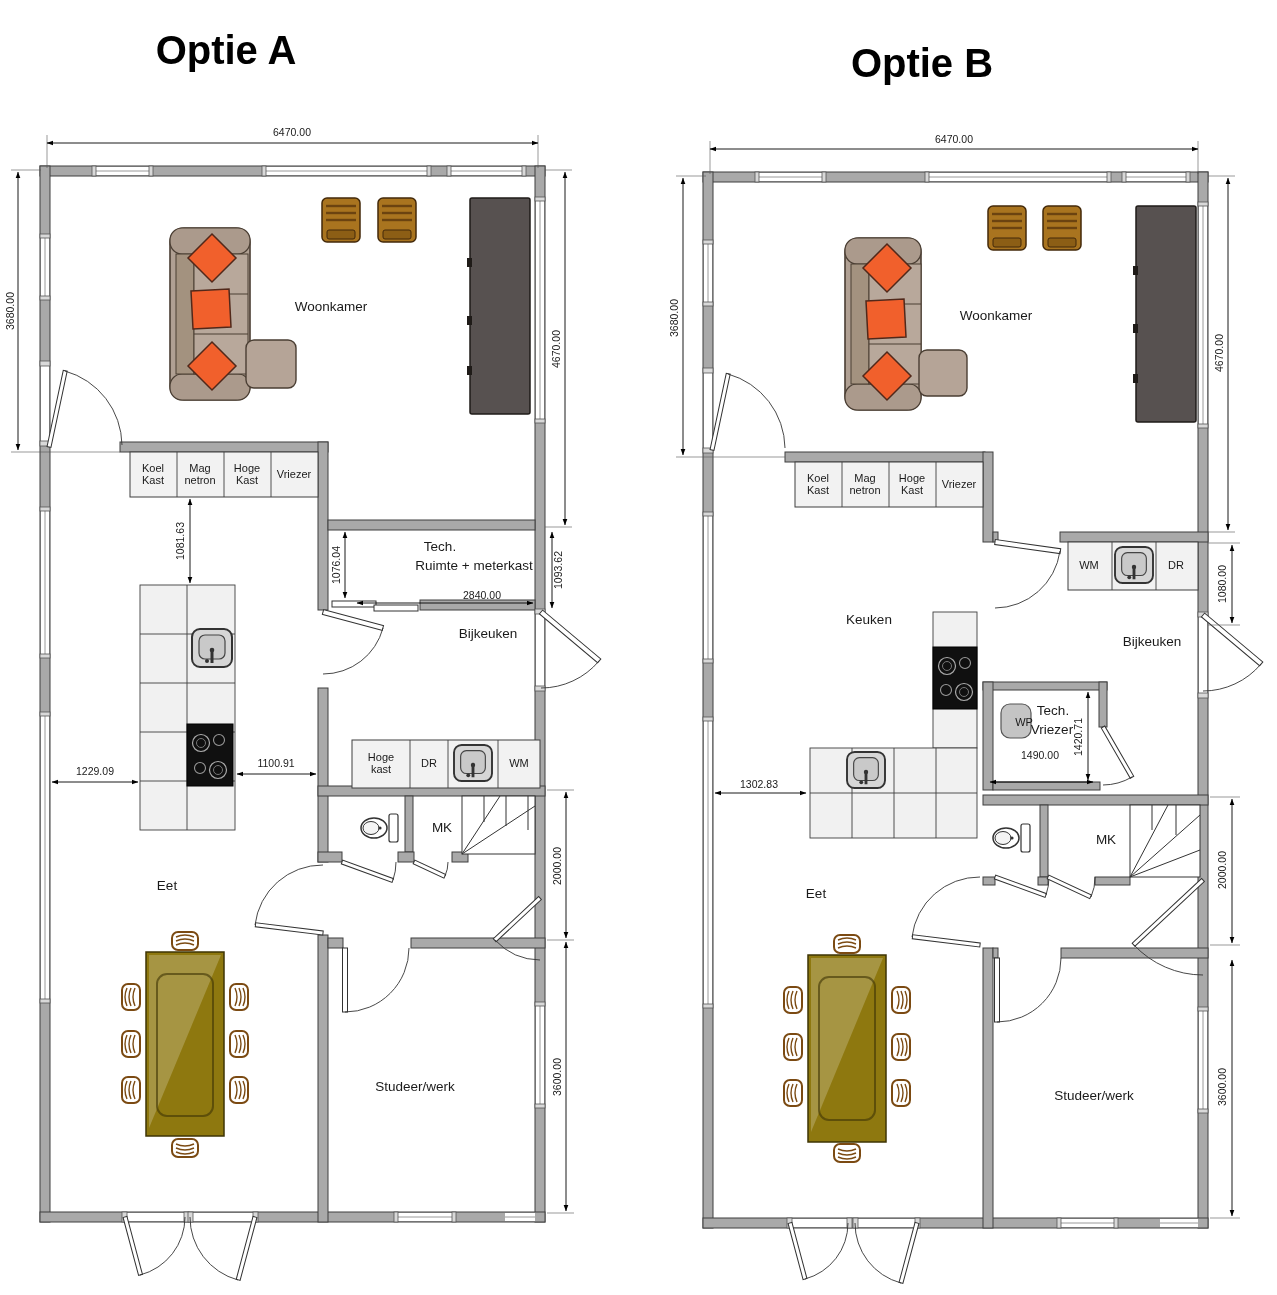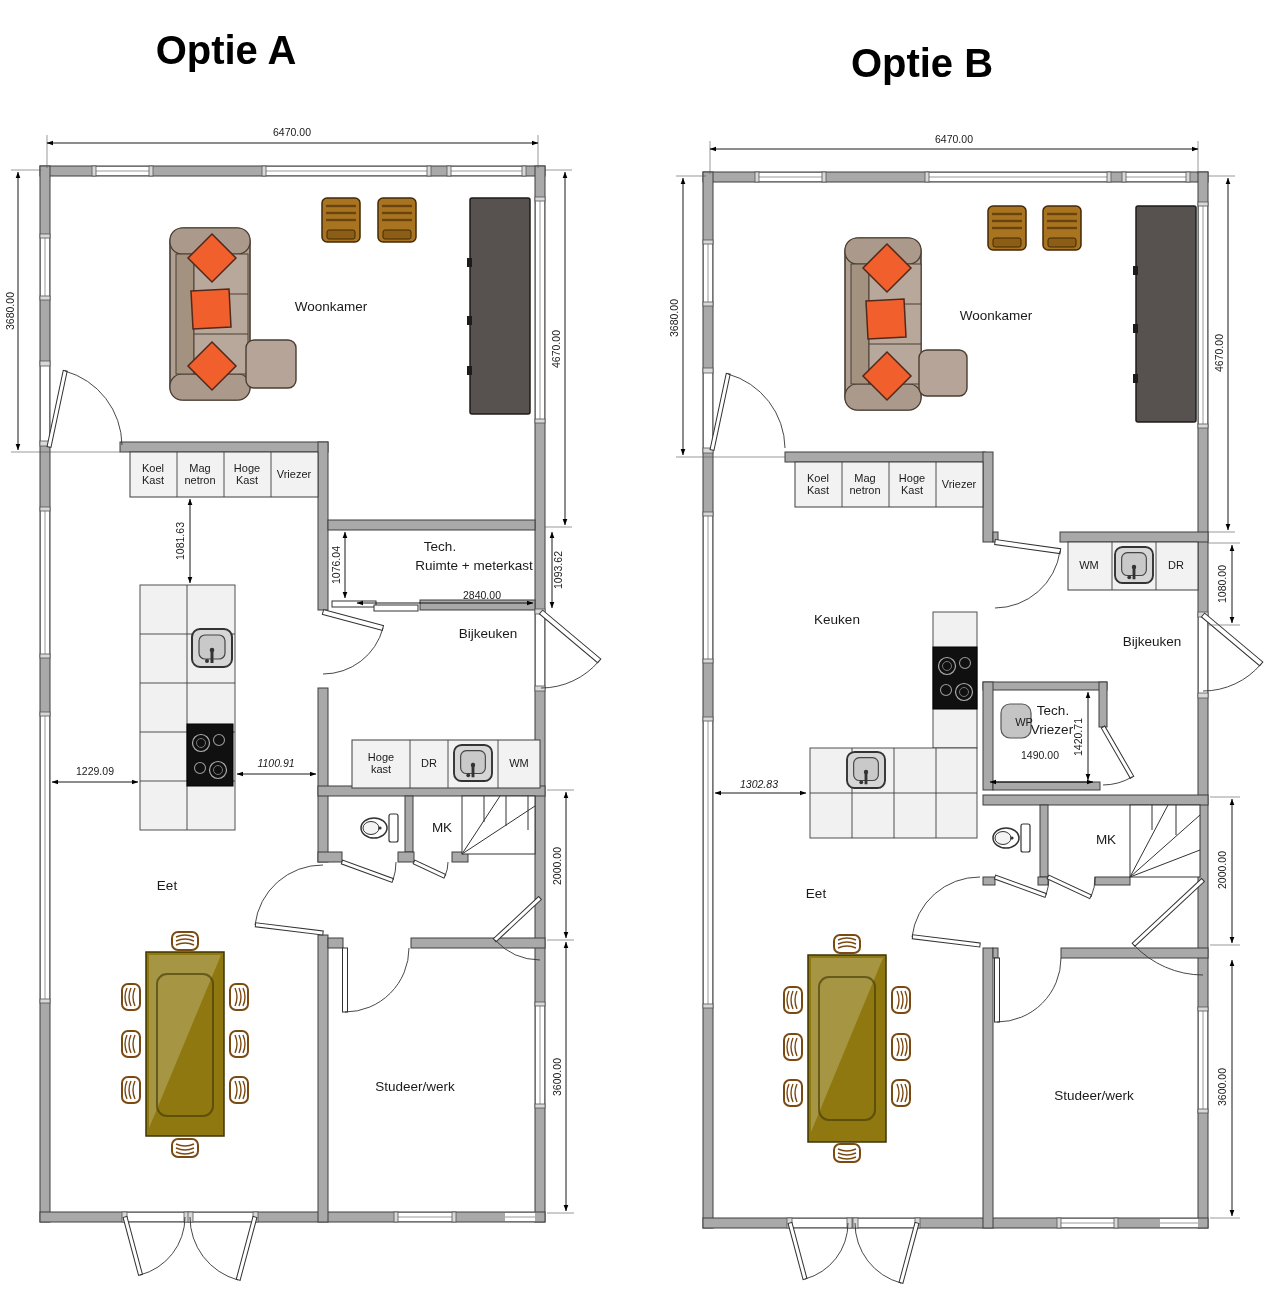--- a/index.html
+++ b/index.html
@@ -547,21 +547,21 @@
 <div class="lbl title" style="left:922px;top:50px;margin-top:13px;">Optie B</div>
 
 <div class="lbl dim" style="left:292px;top:132px;">6470.00</div>
 <div class="lbl dim rot" style="left:10px;top:311px;">3680.00</div>
 <div class="lbl dim rot" style="left:556px;top:349px;">4670.00</div>
 <div class="lbl dim rot" style="left:180px;top:541px;">1081.63</div>
 <div class="lbl dim rot" style="left:336px;top:565px;">1076.04</div>
 <div class="lbl dim" style="left:482px;top:595px;">2840.00</div>
 <div class="lbl dim rot" style="left:558px;top:570px;">1093.62</div>
 <div class="lbl dim" style="left:95px;top:771px;">1229.09</div>
-<div class="lbl dim" style="left:276px;top:763px;font-style:italic;">1100.91</div>
+<div class="lbl dim" style="left:276px;top:763px;">1100.91</div>
 <div class="lbl dim rot" style="left:557px;top:866px;">2000.00</div>
 <div class="lbl dim rot" style="left:557px;top:1077px;">3600.00</div>
 
 <div class="lbl room" style="left:331px;top:307px;">Woonkamer</div>
 <div class="lbl room" style="left:440px;top:547px;">Tech.</div>
 <div class="lbl room" style="left:440px;top:566px;margin-left:34px;">Ruimte + meterkast</div>
 <div class="lbl room" style="left:488px;top:634px;">Bijkeuken</div>
 <div class="lbl room" style="left:167px;top:886px;">Eet</div>
 <div class="lbl room" style="left:415px;top:1087px;">Studeer/werk</div>
 <div class="lbl room" style="left:442px;top:828px;">MK</div>
@@ -577,26 +577,26 @@
 kast</div>
 <div class="lbl small" style="left:429px;top:763px;">DR</div>
 <div class="lbl small" style="left:519px;top:763px;">WM</div>
 
 <div class="lbl dim" style="left:954px;top:139px;">6470.00</div>
 <div class="lbl dim rot" style="left:674px;top:318px;">3680.00</div>
 <div class="lbl dim rot" style="left:1219px;top:353px;">4670.00</div>
 <div class="lbl dim rot" style="left:1222px;top:584px;">1080.00</div>
 <div class="lbl dim rot" style="left:1078px;top:737px;">1420.71</div>
 <div class="lbl dim" style="left:1040px;top:755px;">1490.00</div>
-<div class="lbl dim" style="left:759px;top:784px;font-style:italic;">1302.83</div>
+<div class="lbl dim" style="left:759px;top:784px;">1302.83</div>
 <div class="lbl dim rot" style="left:1222px;top:870px;">2000.00</div>
 <div class="lbl dim rot" style="left:1222px;top:1087px;">3600.00</div>
 
 <div class="lbl room" style="left:996px;top:316px;">Woonkamer</div>
-<div class="lbl room" style="left:837px;top:620px;">Keuken</div>
+<div class="lbl room" style="left:869px;top:620px;">Keuken</div>
 <div class="lbl room" style="left:1152px;top:642px;">Bijkeuken</div>
 <div class="lbl room" style="left:1053px;top:711px;">Tech.</div>
 <div class="lbl room" style="left:1052px;top:730px;">Vriezer</div>
 <div class="lbl room" style="left:816px;top:894px;">Eet</div>
 <div class="lbl room" style="left:1094px;top:1096px;">Studeer/werk</div>
 <div class="lbl room" style="left:1106px;top:840px;">MK</div>
 
 <div class="lbl small" style="left:818px;top:484px;">Koel
 Kast</div>
 <div class="lbl small" style="left:865px;top:484px;">Mag

